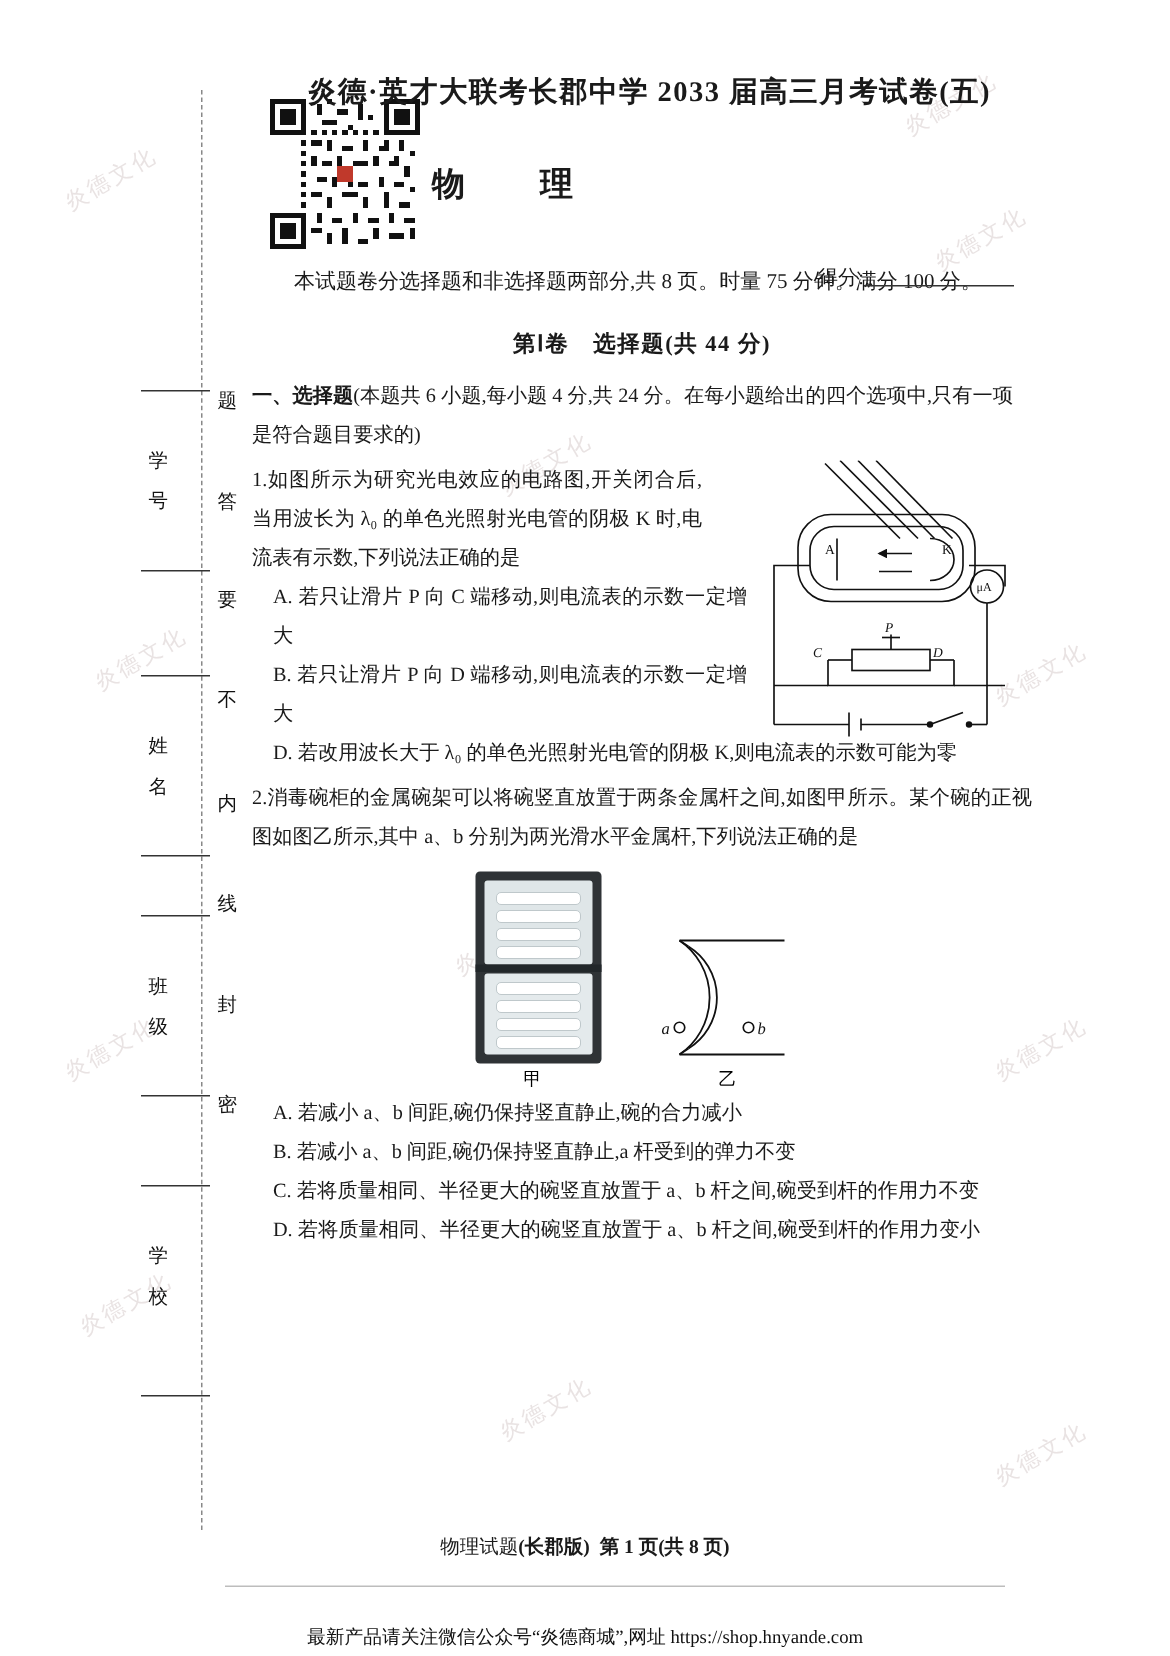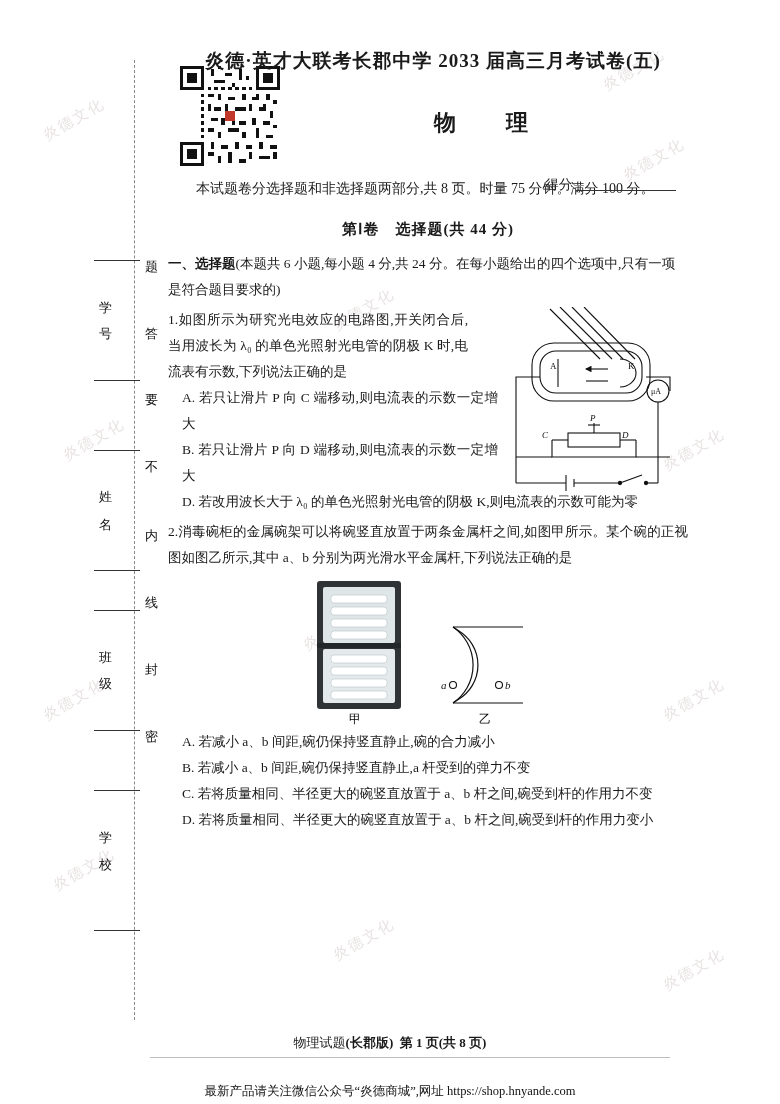--- a/index.html
+++ b/index.html
@@ -56,21 +56,20 @@
   }
   .title{
     text-align:center;
     font-size:19px;
     font-weight:bold;
     font-family:"Liberation Serif", serif;
     letter-spacing:1px;
     margin-left:10px;
   }
   .subject{
-    text-align:center;
     font-size:22px;
     font-weight:bold;
     letter-spacing:14px;
     margin-top:34px;
     margin-left:120px;
   }
   .qr{
     position:absolute;
     left:180px;top:66px;
     width:100px;height:100px;
@@ -101,21 +100,21 @@
   }
   .fig1{
     position:absolute;right:-12px;top:0;width:220px;height:210px;
   }
   .q1wrap{position:relative;}
   .q1text{width:300px;}
   .fig2{
     margin:8px auto 0 auto;width:290px;height:150px;position:relative;
   }
   .footer{
-    position:absolute;left:0;right:0;bottom:52px;text-align:center;font-size:13px;
+    position:absolute;left:0;right:0;bottom:64px;text-align:center;font-size:13px;
   }
   .bottombar{
     position:absolute;left:0;right:0;bottom:4px;text-align:center;font-size:12.5px;color:#111;
   }
   .botline{
     position:absolute;left:150px;right:110px;bottom:46px;border-top:1px solid #bdbdbd;
   }
 </style>
 </head>
 <body>

